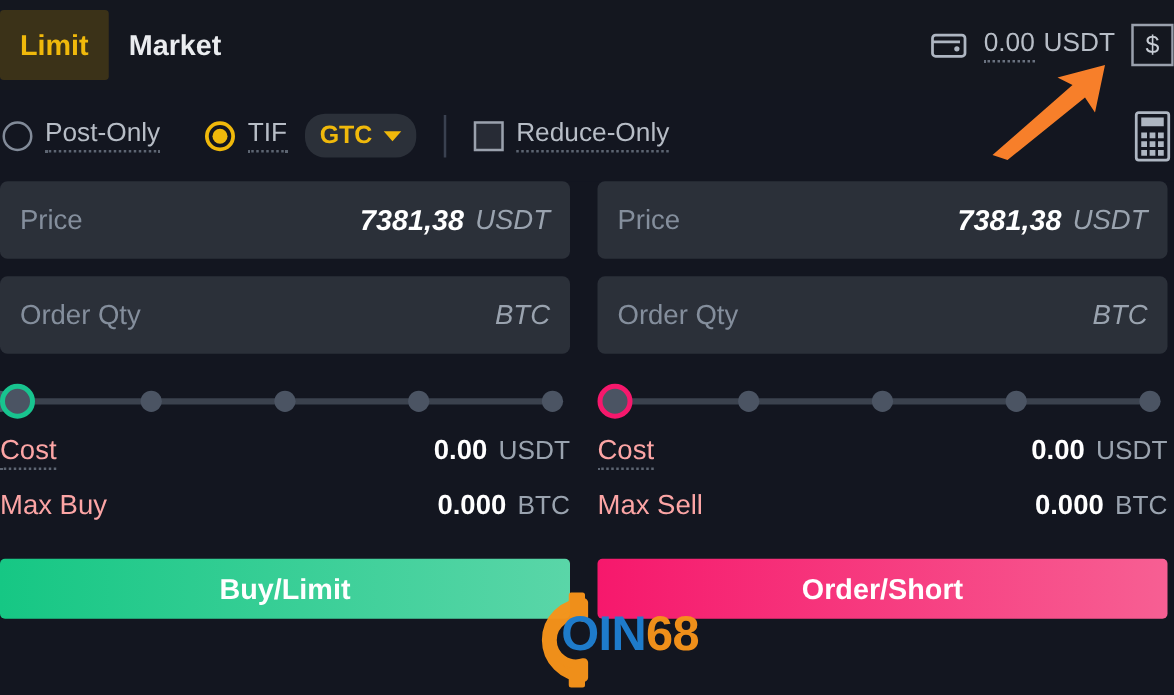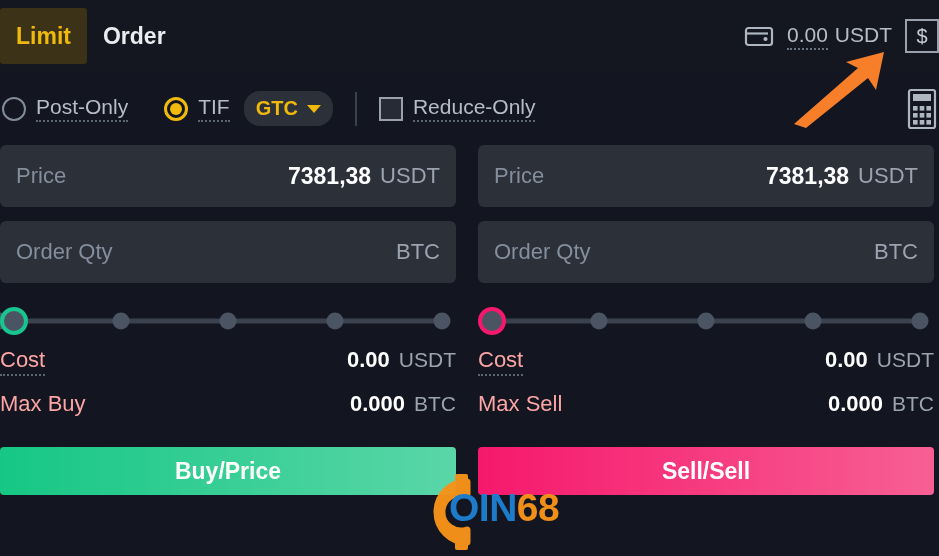--- a/index.html
+++ b/index.html
@@ -220,20 +220,21 @@
   }
   .field-label {
     font-size: 22px;
     color: #848e9c;
   }
   .field-right {
     margin-left: auto;
     display: flex;
     align-items: center;
     gap: 9px;
+    font-style: italic;
   }
   .field-value {
     font-size: 23px;
     font-weight: bold;
     color: #ffffff;
   }
   .field-unit {
     font-size: 22px;
     color: #9aa3af;
   }
@@ -348,21 +349,21 @@
 </head>
 <body>
 
 <div class="topbar">
 
   <div class="order-tabs">
     <div class="tab active">
       <span>Limit</span>
     </div>
     <div class="tab">
-      <span>Order</span>
+      <span>Market</span>
     </div>
   </div>
 
   <div class="topright">
     <svg class="wallet-icon" width="30" height="24" viewBox="0 0 30 24">
       <rect x="2" y="4" width="26" height="17" rx="2.5" fill="none" stroke="#aeb6c2" stroke-width="2.2"></rect>
       <line x1="2" y1="9.5" x2="24" y2="9.5" stroke="#aeb6c2" stroke-width="2.2"></line>
       <circle cx="21.5" cy="15" r="2.1" fill="#aeb6c2"></circle>
     </svg>
 
@@ -456,21 +457,21 @@
 
     <div class="stat">
       <span class="stat-label">Max Buy</span>
       <span class="stat-right">
         <span class="stat-value">0.000</span>
         <span class="stat-unit">BTC</span>
       </span>
     </div>
 
     <button class="action-btn buy-btn">
-      <span>Buy/Price</span>
+      <span>Buy/Limit</span>
     </button>
   </div>
 
   <div class="panel">
 
     <div class="field">
       <span class="field-label">Price</span>
       <span class="field-right">
         <span class="field-value">7381,38</span>
         <span class="field-unit">USDT</span>
@@ -504,21 +505,21 @@
 
     <div class="stat">
       <span class="stat-label">Max Sell</span>
       <span class="stat-right">
         <span class="stat-value">0.000</span>
         <span class="stat-unit">BTC</span>
       </span>
     </div>
 
     <button class="action-btn sell-btn">
-      <span>Sell/Sell</span>
+      <span>Order/Short</span>
     </button>
   </div>
 </div>
 
 <svg class="arrow-anno" width="110" height="80" viewBox="0 0 110 80">
   <path d="M4 76 L68 20 L56 14 L94 4 L86 42 L78 30 L16 80 Z" fill="#f77f2a"></path>
 </svg>
 
 <div class="watermark">
   <svg width="92" height="88" viewBox="0 0 92 88">

